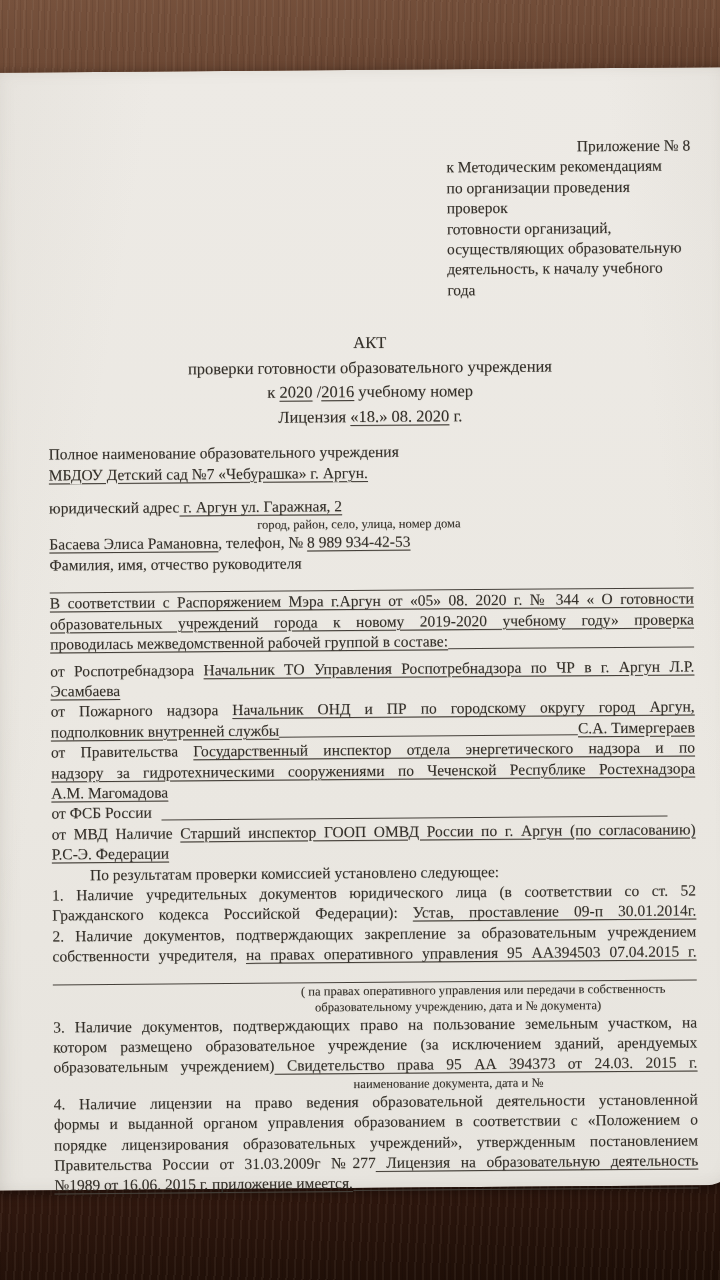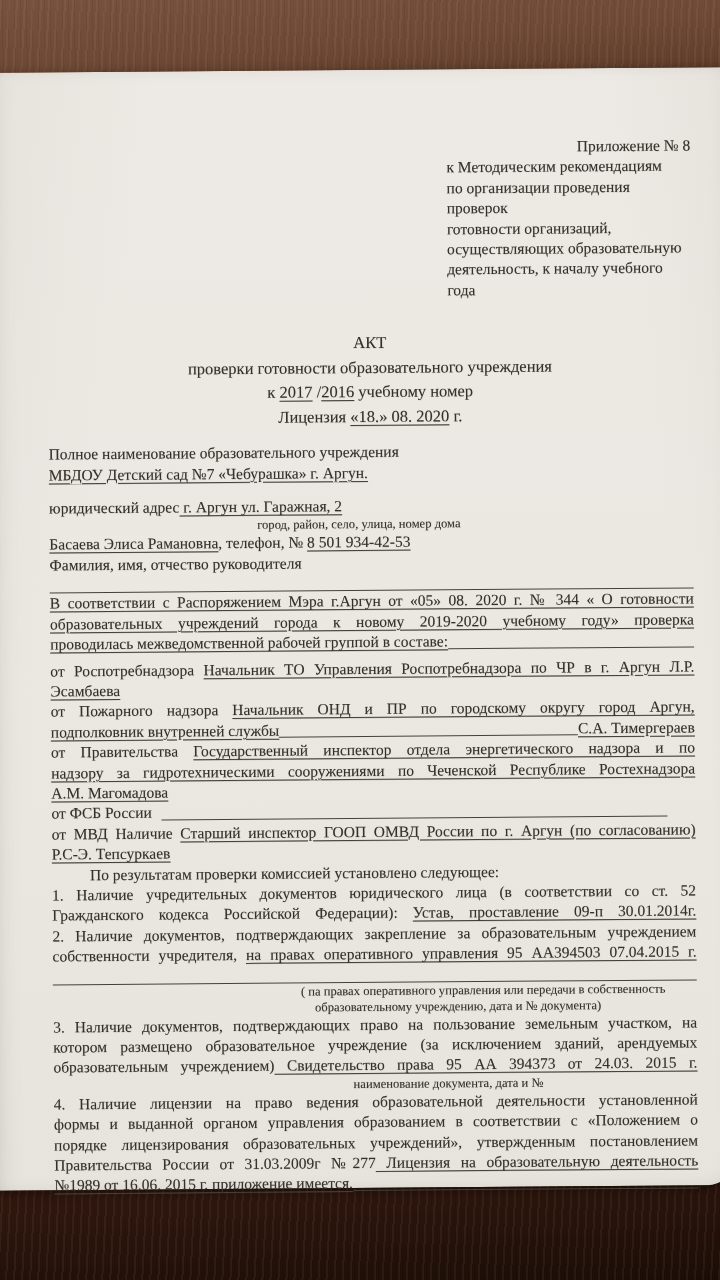--- a/index.html
+++ b/index.html
@@ -65,31 +65,31 @@
     <div class="t">к Методическим рекомендациям</div>
     <div class="t">по организации проведения проверок</div>
     <div class="t">готовности организаций,</div>
     <div class="t">осуществляющих образовательную</div>
     <div class="t">деятельность, к началу учебного года</div>
   </div>
 
   <div class="title-block">
     <div>АКТ</div>
     <div>проверки готовности образовательного учреждения</div>
-    <div><span>к </span><span class="u">2017</span><span> /</span><span class="u">2016</span><span> учебному номер</span></div>
+    <div><span>к </span><span class="u">2020</span><span> /</span><span class="u">2016</span><span> учебному номер</span></div>
     <div><span>Лицензия </span><span class="u">«18.» 08. 2020</span><span> г.</span></div>
   </div>
 
   <div class="t mt13">Полное наименование образовательного учреждения</div>
   <div class="t u">МБДОУ Детский сад №7 «Чебурашка» г. Аргун.</div>
 
   <div class="t mt13"><span>юридический адрес</span><span class="u"> г. Аргун ул. Гаражная, 2</span></div>
   <div class="t small addr-caption">город, район, село, улица, номер дома</div>
 
-  <div class="t"><span class="u">Басаева Элиса Рамановна</span><span>, телефон, № </span><span class="u"> 8 501 934-42-53</span></div>
+  <div class="t"><span class="u">Басаева Элиса Рамановна</span><span>, телефон, № </span><span class="u"> 8 989 934-42-53</span></div>
   <div class="t">Фамилия, имя, отчество руководителя</div>
 
   <div class="blankline"></div>
 
   <div>
     <div class="t jl"><span class="u">В соответствии с Распоряжением Мэра г.Аргун от «05» 08. 2020 г. № 344 « О готовности</span></div>
     <div class="t jl"><span class="u">образовательных учреждений города к новому 2019-2020 учебному году» проверка</span></div>
     <div class="flexline">
         <span class="u">проводилась межведомственной рабочей группой в составе:</span>
         <span class="fillline"></span>
@@ -110,21 +110,21 @@
     <div class="t jl"><span>от Правительства</span> <span class="u">Государственный инспектор отдела энергетического надзора  и по</span></div>
     <div class="t jl"><span class="u">надзору за гидротехническими сооружениями по Чеченской Республике Ростехнадзора</span></div>
     <div class="t"><span class="u">А.М. Магомадова</span></div>
 
     <div class="flexline c4line">
         <span>от ФСБ России</span>
         <span class="fillline"></span>
       </div>
 
     <div class="t jl"><span>от МВД Наличие</span> <span class="u">Старший инспектор ГООП ОМВД России по г. Аргун (по согласованию)</span></div>
-    <div class="t"><span class="u">Р.С-Э. Тепсуркаев</span></div>
+    <div class="t"><span class="u">Р.С-Э. Федерации</span></div>
   </div>
 
   <div class="t results">По результатам проверки комиссией установлено следующее:</div>
 
   <div>
     <div class="t jl">1. Наличие учредительных документов юридического лица (в соответствии со ст. 52</div>
     <div class="t jl"><span>Гражданского кодекса Российской Федерации): </span><span class="u">Устав, проставление 09-п 30.01.2014г.</span></div>
   </div>
 
   <div>

